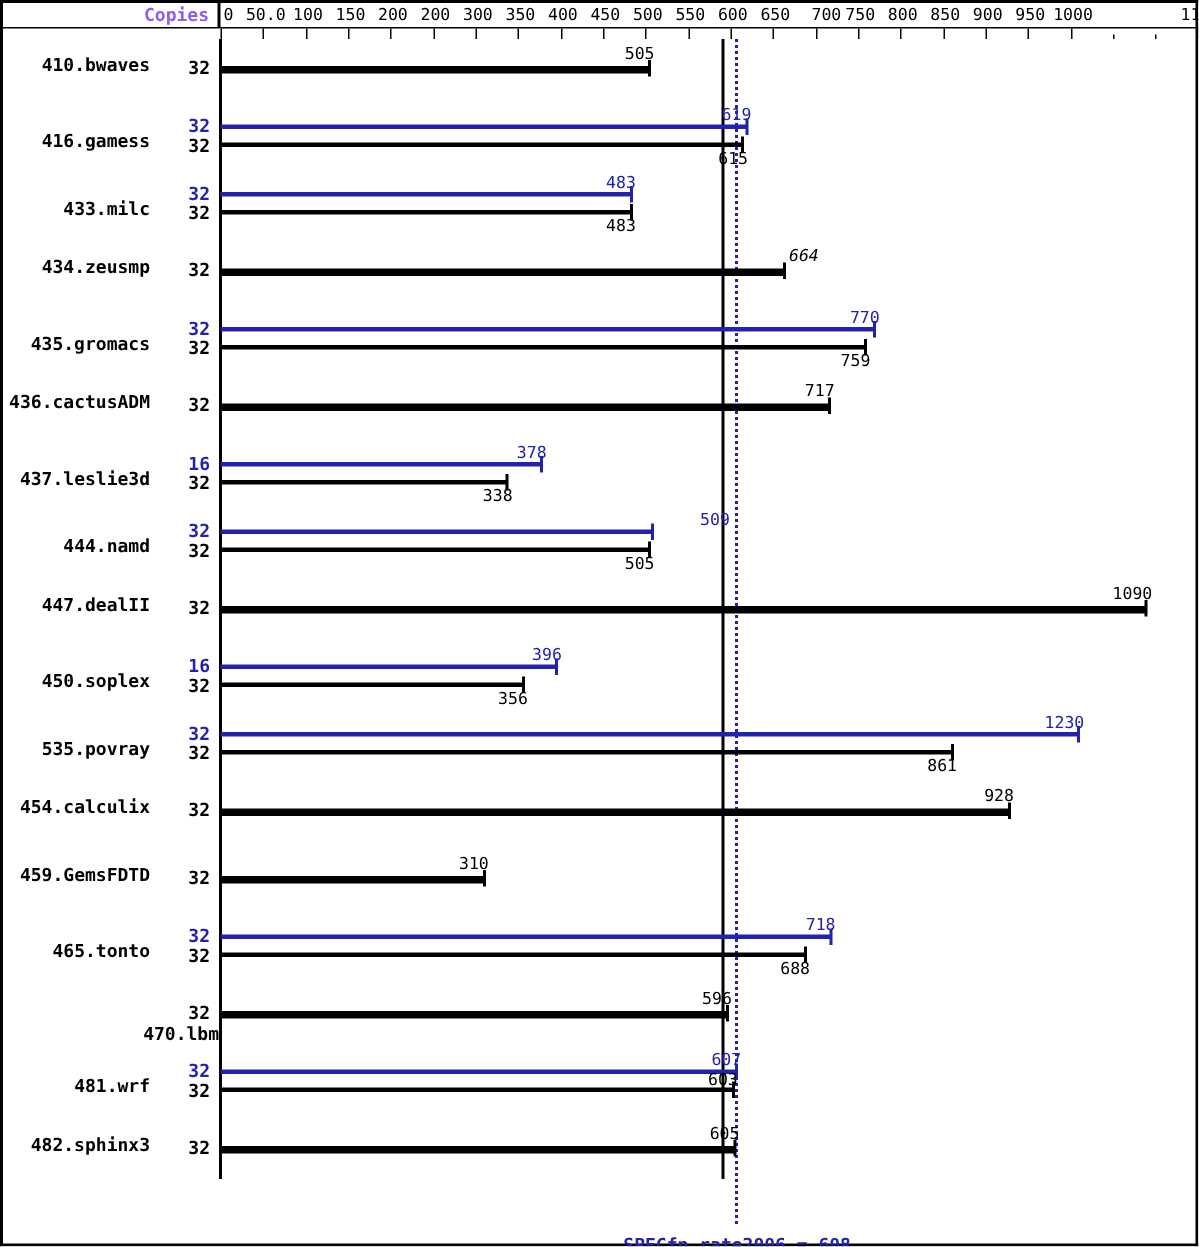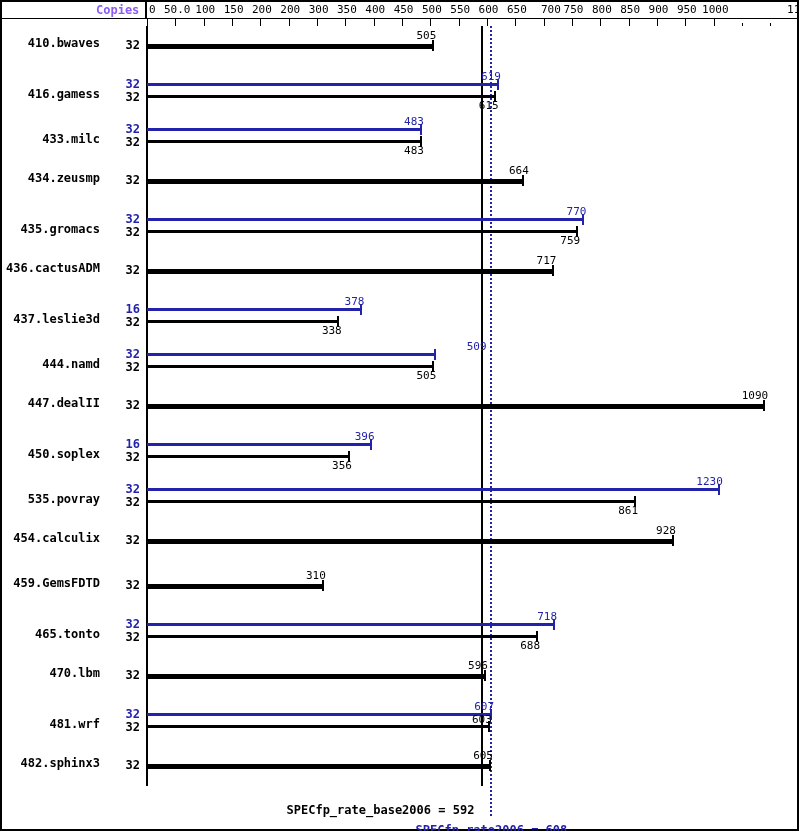--- a/index.html
+++ b/index.html
@@ -184,21 +184,21 @@
         <div class="copies base" style="top: 19px;">32</div>
         <div class="bar base" style="left: 147px; width: 273.62px; top: 24px;"></div>
         <div class="cap base" style="left: 419.62px; top: 20px;"></div>
         <div class="vallab base" style="left: 404.019px; top: 29px;">483</div>
       </div>
       <div class="row" style="top: 161px; height: 45px;">
         <div class="bench-label" style="top: 10px;">434.zeusmp</div>
         <div class="copies base" style="top: 12px;">32</div>
         <div class="bar base solo" style="left: 147px; width: 376.156px; top: 18px;"></div>
         <div class="cap base" style="left: 522.156px; top: 14px;"></div>
-        <div class="vallab base" style="left: 509px; top: 4px;">664</div>
+        <div class="vallab base" style="left: 526px; top: 4px; font-style: italic;">664</div>
       </div>
       <div class="row" style="top: 206px; height: 45px;">
         <div class="bench-label" style="top: 16px;">435.gromacs</div>
         <div class="copies peak" style="top: 6px;">32</div>
         <div class="bar peak" style="left: 147px; width: 436.205px; top: 12px;"></div>
         <div class="cap peak" style="left: 582.205px; top: 8px;"></div>
         <div class="vallab peak" style="left: 566.605px; top: 0px;">770</div>
         <div class="copies base" style="top: 19px;">32</div>
         <div class="bar base" style="left: 147px; width: 429.974px; top: 24px;"></div>
         <div class="cap base" style="left: 575.973px; top: 20px;"></div>
@@ -281,21 +281,21 @@
         <div class="copies peak" style="top: 6px;">32</div>
         <div class="bar peak" style="left: 147px; width: 406.747px; top: 12px;"></div>
         <div class="cap peak" style="left: 552.747px; top: 8px;"></div>
         <div class="vallab peak" style="left: 537.147px; top: 0px;">718</div>
         <div class="copies base" style="top: 19px;">32</div>
         <div class="bar base" style="left: 147px; width: 389.752px; top: 24px;"></div>
         <div class="cap base" style="left: 535.752px; top: 20px;"></div>
         <div class="vallab base" style="left: 520.152px; top: 29px;">688</div>
       </div>
       <div class="row" style="top: 656px; height: 45px;">
-        <div class="bench-label" style="top: 10px;">470.lbm</div>
+        <div class="bench-label" style="top: 26px; padding-left: 46px;">470.lbm</div>
         <div class="copies base" style="top: 12px;">32</div>
         <div class="bar base solo" style="left: 147px; width: 337.634px; top: 18px;"></div>
         <div class="cap base" style="left: 483.634px; top: 14px;"></div>
         <div class="vallab base" style="left: 468.034px; top: 4px;">596</div>
       </div>
       <div class="row" style="top: 701px; height: 45px;">
         <div class="bench-label" style="top: 16px;">481.wrf</div>
         <div class="copies peak" style="top: 6px;">32</div>
         <div class="bar peak" style="left: 147px; width: 343.865px; top: 12px;"></div>
         <div class="cap peak" style="left: 489.865px; top: 8px;"></div>
@@ -307,16 +307,15 @@
       </div>
       <div class="row" style="top: 746px; height: 45px;">
         <div class="bench-label" style="top: 10px;">482.sphinx3</div>
         <div class="copies base" style="top: 12px;">32</div>
         <div class="bar base solo" style="left: 147px; width: 342.733px; top: 18px;"></div>
         <div class="cap base" style="left: 488.733px; top: 14px;"></div>
         <div class="vallab base" style="left: 473.132px; top: 4px;">605</div>
       </div>
     </div>
 
-  <div class="sum-base" id="sum-base" style="left: 0px; width: 474.368px; top: 803px;">SPECfp_rate_base2006 = 592</div>
   <div class="sum-peak" id="sum-peak" style="left: 331.432px; width: 320px; top: 823px;">SPECfp_rate2006 = 608</div>
 
 </div>
 
 </body></html>

